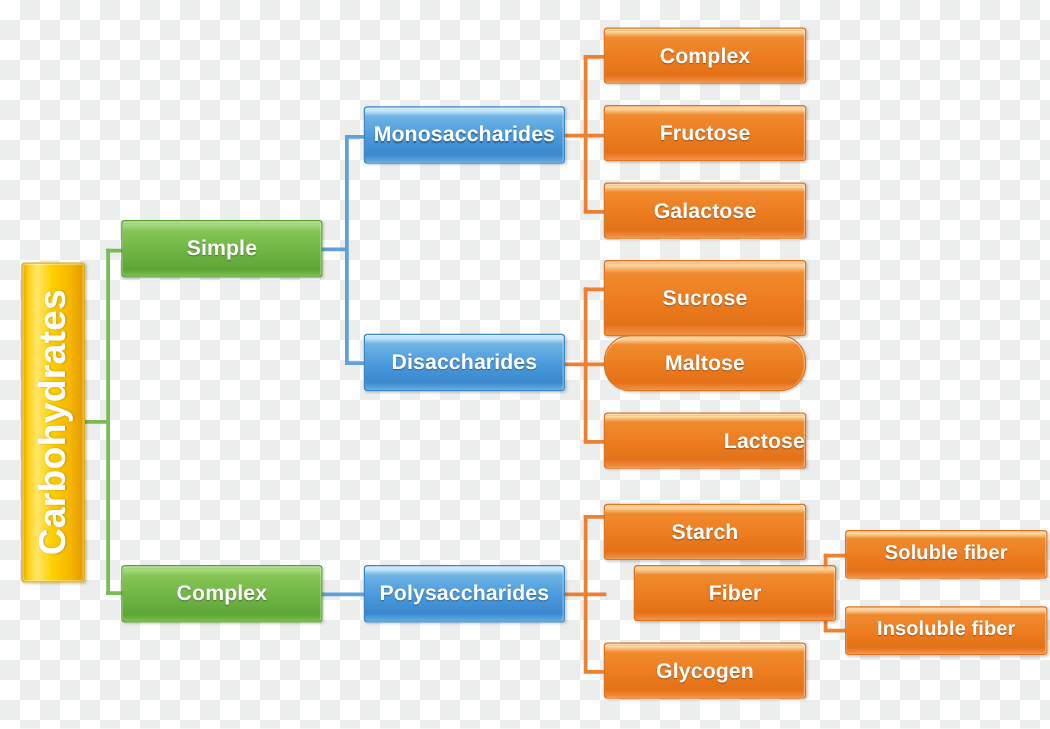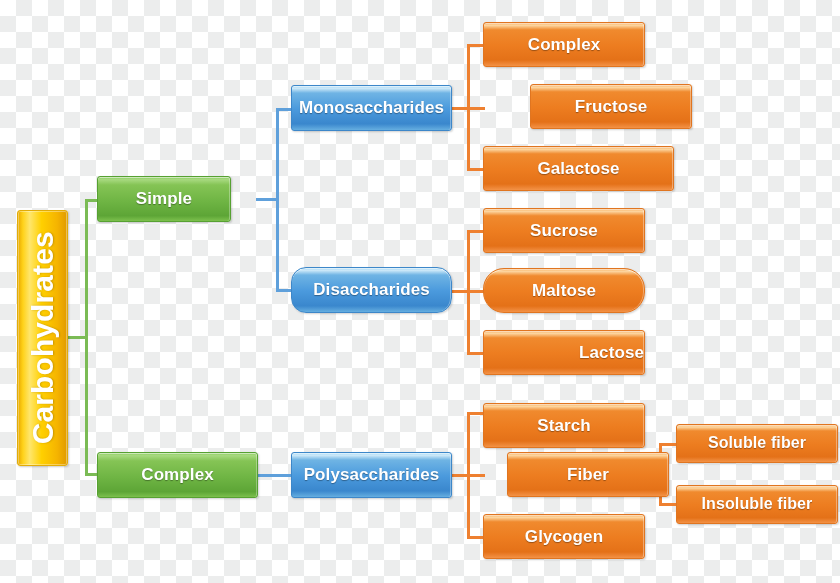--- a/index.html
+++ b/index.html
@@ -145,53 +145,53 @@
 
   <div class="conn h orange" style="left:643px; top:474px; width:18px;"></div>
   <div class="conn v orange" style="left:659px; top:443px; height:62px;"></div>
   <div class="conn h orange" style="left:659px; top:443px; width:19px;"></div>
   <div class="conn h orange" style="left:659px; top:503px; width:19px;"></div>
 
   <div class="node yellow" style="left:17px; top:210px; width:51px; height:256px;">
     <span>Carbohydrates</span>
   </div>
 
-  <div class="node green" style="left:97px; top:176px; width:134px; height:46px;">
+  <div class="node green" style="left:97px; top:176px; width:161px; height:46px;">
     <span>Simple</span>
   </div>
 
   <div class="node green" style="left:97px; top:452px; width:161px; height:46px;">
     <span>Complex</span>
   </div>
 
   <div class="node blue" style="left:291px; top:85px; width:161px; height:46px;">
     <span>Monosaccharides</span>
   </div>
 
-  <div class="node blue" style="left:291px; top:267px; width:161px; height:46px;border-radius:15px;">
+  <div class="node blue" style="left:291px; top:267px; width:161px; height:46px;">
     <span>Disaccharides</span>
   </div>
 
   <div class="node blue" style="left:291px; top:452px; width:161px; height:46px;">
     <span>Polysaccharides</span>
   </div>
 
   <div class="node orange" style="left:483px; top:22px; width:162px; height:45px;">
     <span>Complex</span>
   </div>
 
-  <div class="node orange" style="left:483px; top:84px; width:162px; height:45px;margin-left:47px;">
+  <div class="node orange" style="left:483px; top:84px; width:162px; height:45px;">
     <span>Fructose</span>
   </div>
 
-  <div class="node orange" style="left:483px; top:146px; width:191px; height:45px;">
+  <div class="node orange" style="left:483px; top:146px; width:162px; height:45px;">
     <span>Galactose</span>
   </div>
 
-  <div class="node orange" style="left:483px; top:208px; width:162px; height:45px;">
+  <div class="node orange" style="left:483px; top:208px; width:162px; height:61px;">
     <span>Sucrose</span>
   </div>
 
   <div class="node orange" style="left:483px; top:268px; width:162px; height:45px;border-radius:21px;">
     <span>Maltose</span>
   </div>
 
   <div class="node orange" style="left:483px; top:330px; width:162px; height:45px;justify-content:flex-end;">
     <span>Lactose</span>
   </div>

